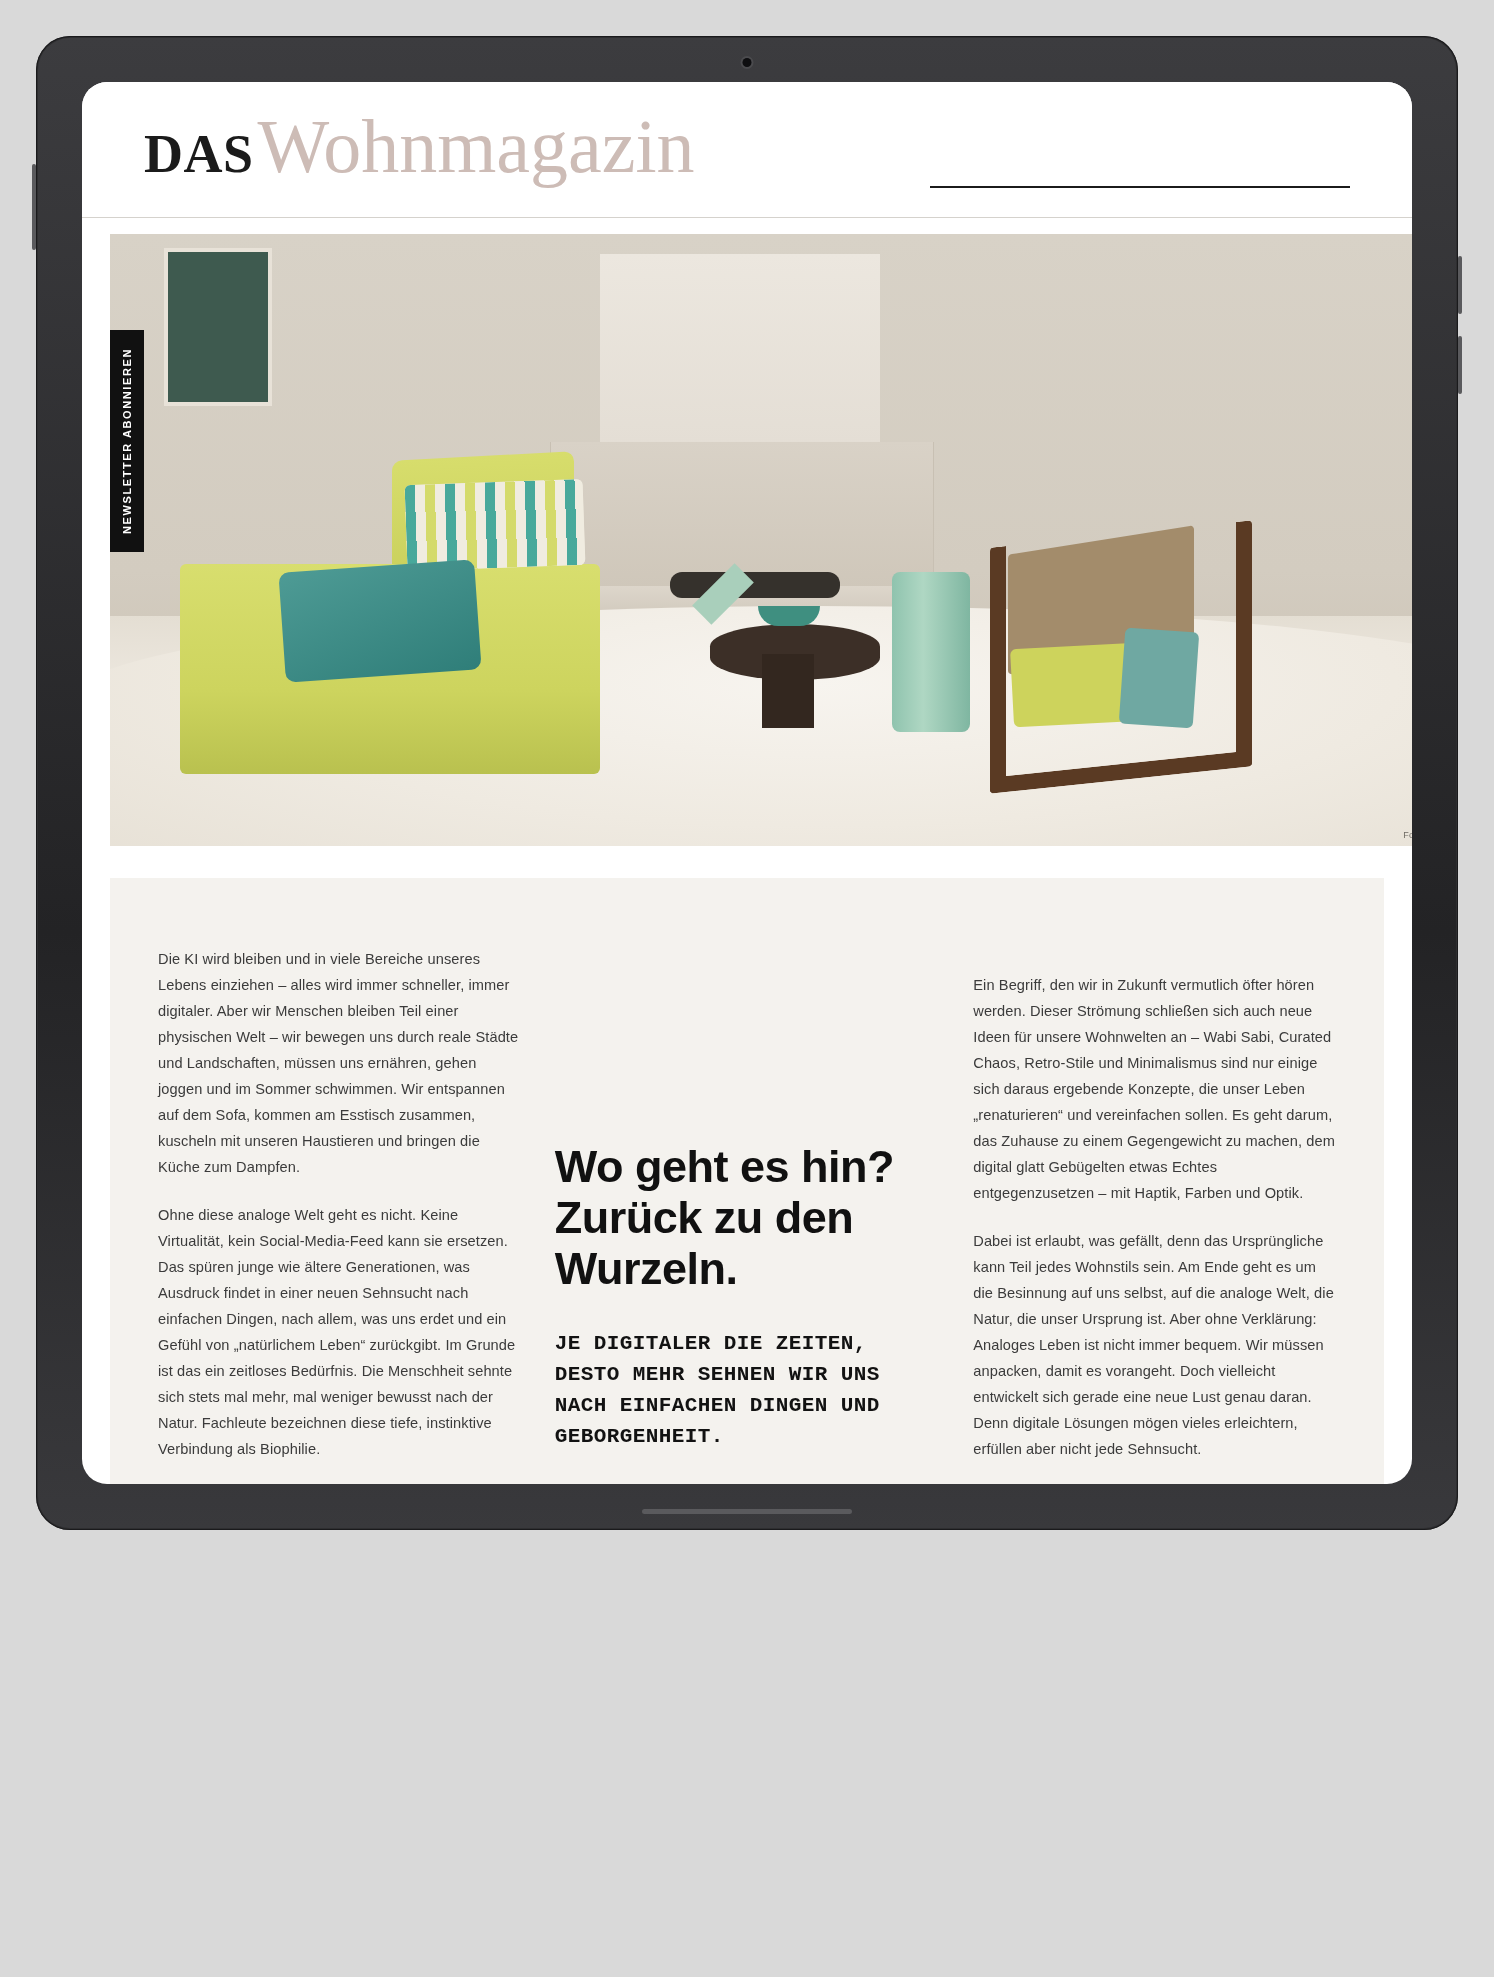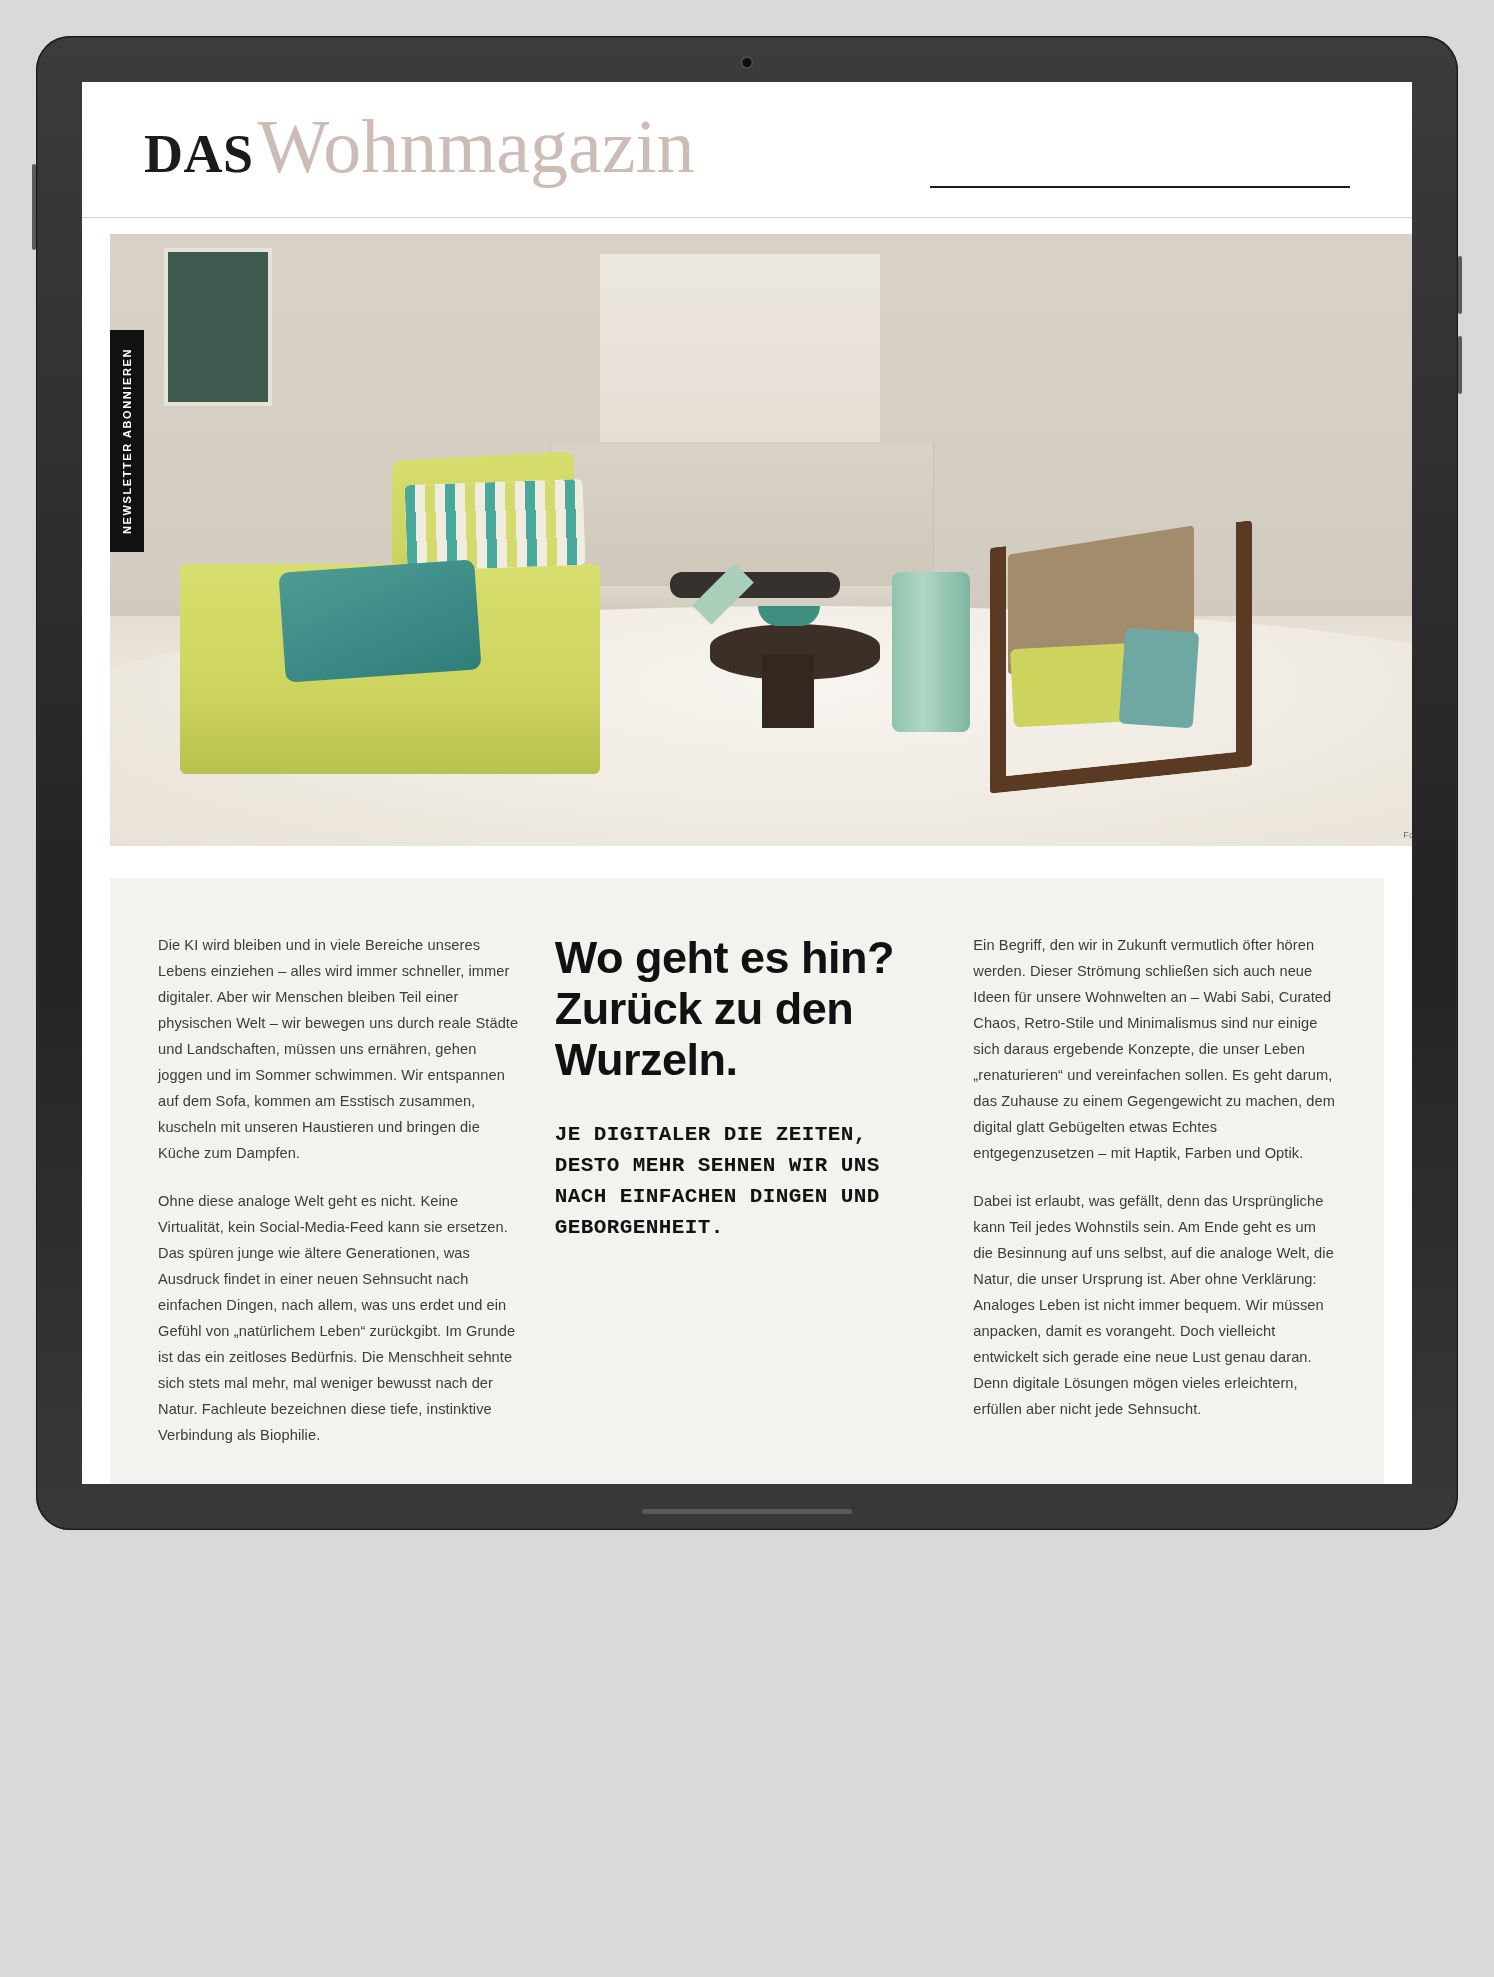--- a/index.html
+++ b/index.html
@@ -47,20 +47,21 @@
   .btn-a { right: -4px; top: 220px; width: 4px; height: 58px; }
   .btn-b { right: -4px; top: 300px; width: 4px; height: 58px; }
   .btn-c { left: -4px; top: 128px; width: 4px; height: 86px; }
 
   .screen {
     position: absolute;
     left: 46px; top: 46px;
     width: 1330px; height: 1402px;
     background: #ffffff;
     overflow: hidden;
+    border-radius: 25px;
   }
 
   
   .masthead {
     position: absolute;
     left: 0; top: 0;
     width: 100%;
     height: 135px;
     background: #fff;
     border-bottom: 1px solid #d5d2cd;
@@ -316,20 +317,21 @@
     background: #f4f2ee;
     padding: 0;
   }
   .cols {
     position: absolute;
     left: 0; top: 0; right: 0; bottom: 0;
     display: flex;
     gap: 34px;
     padding: 54px 48px 0 48px;
     box-sizing: border-box;
+    align-items: flex-end;
   }
   .col { flex: 1 1 0; }
   .col.mid { flex: 1.06 1 0; }
 
   .body-text p {
     margin: 0 0 22px 0;
     font-family: "Liberation Sans", sans-serif;
     font-size: 14.6px;
     line-height: 26px;
     color: #3b3b3b;

